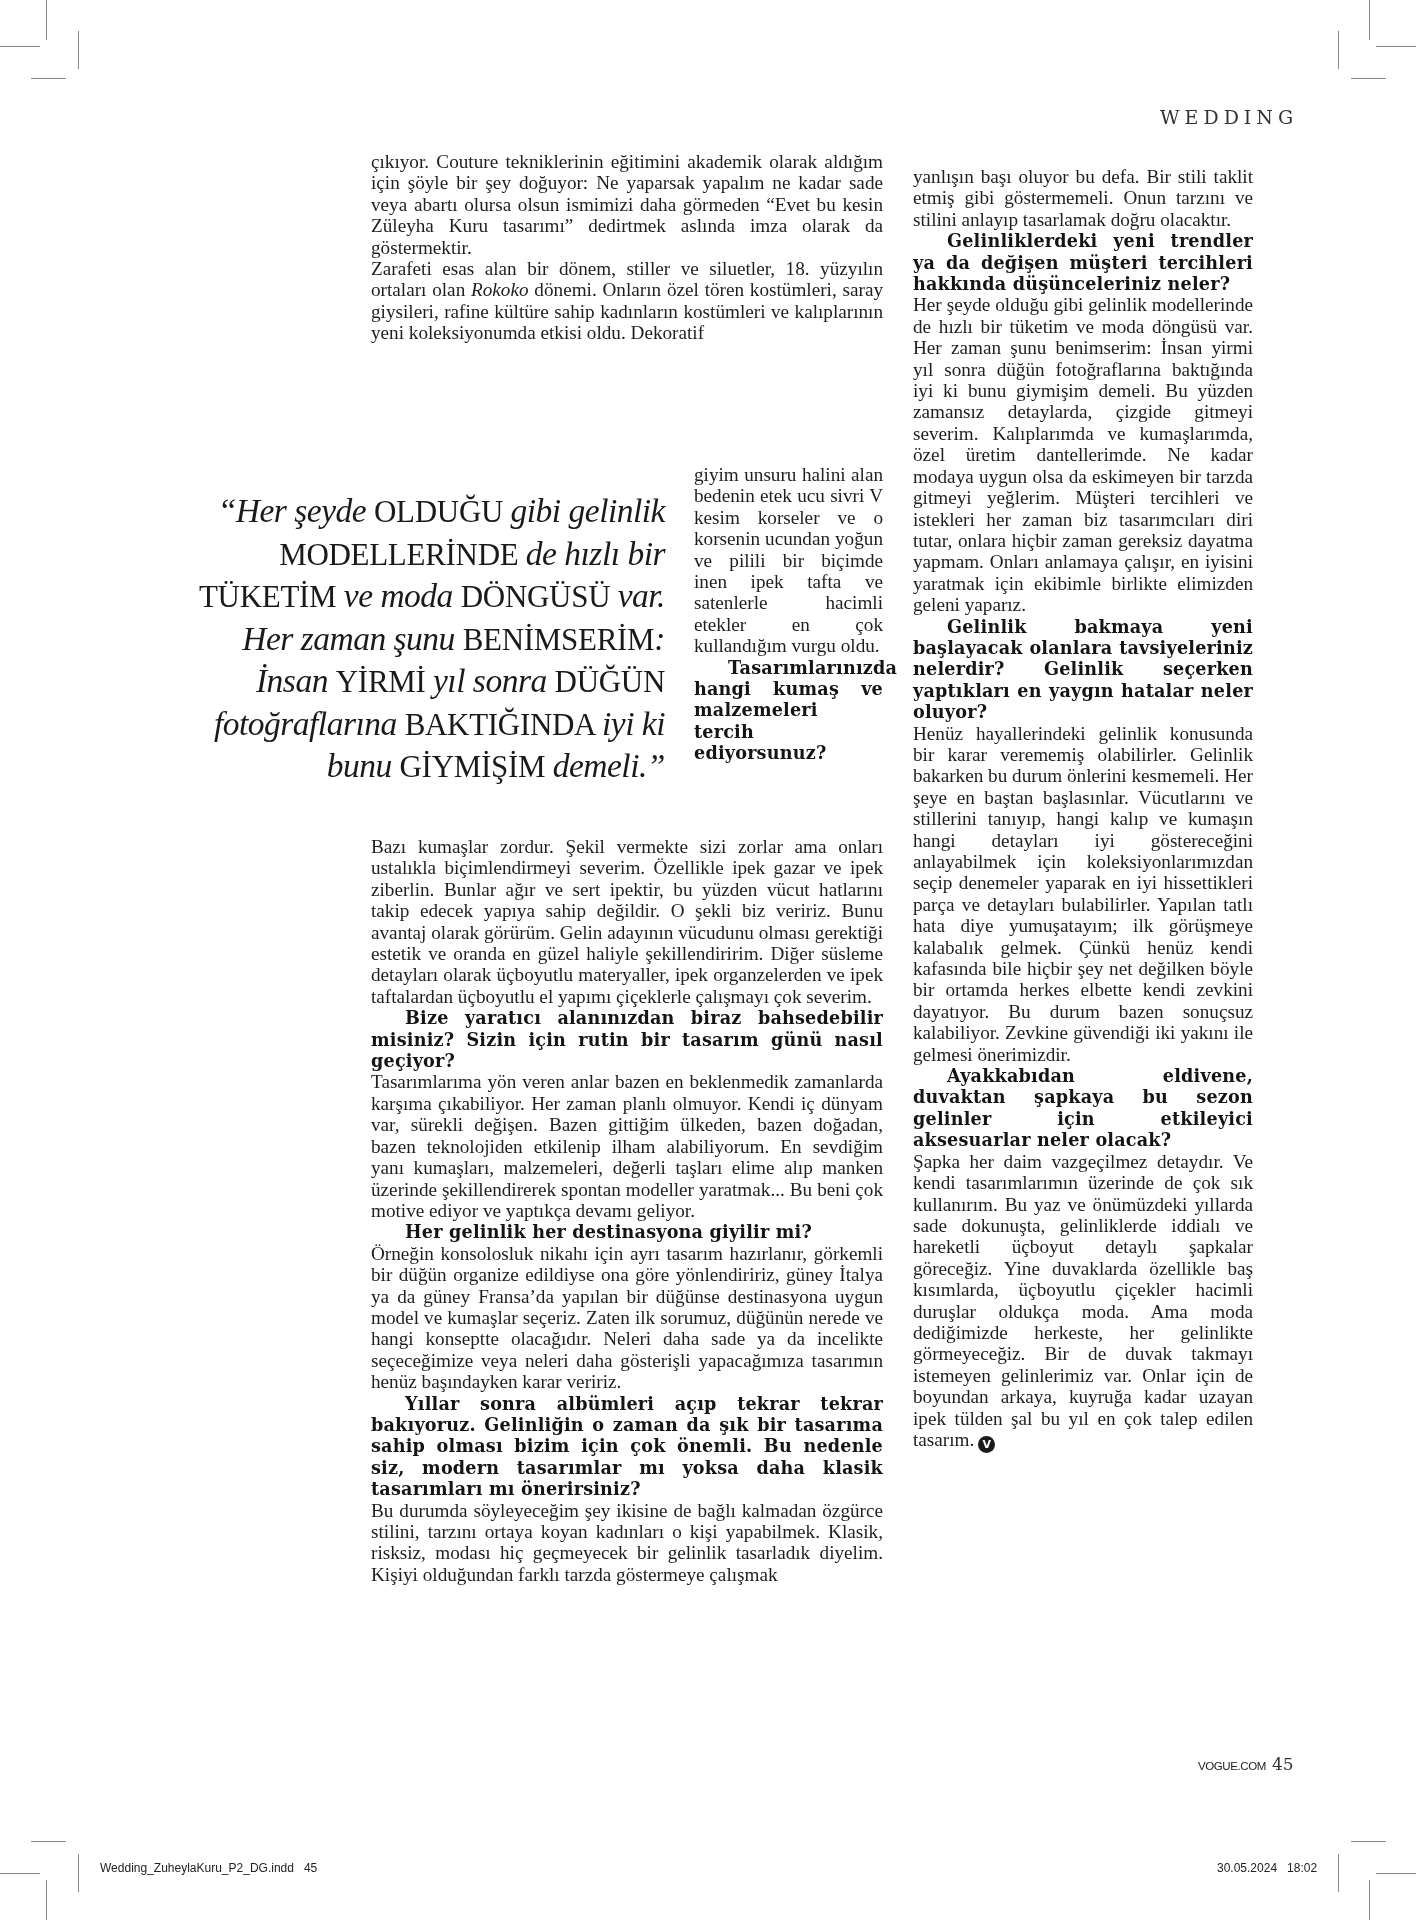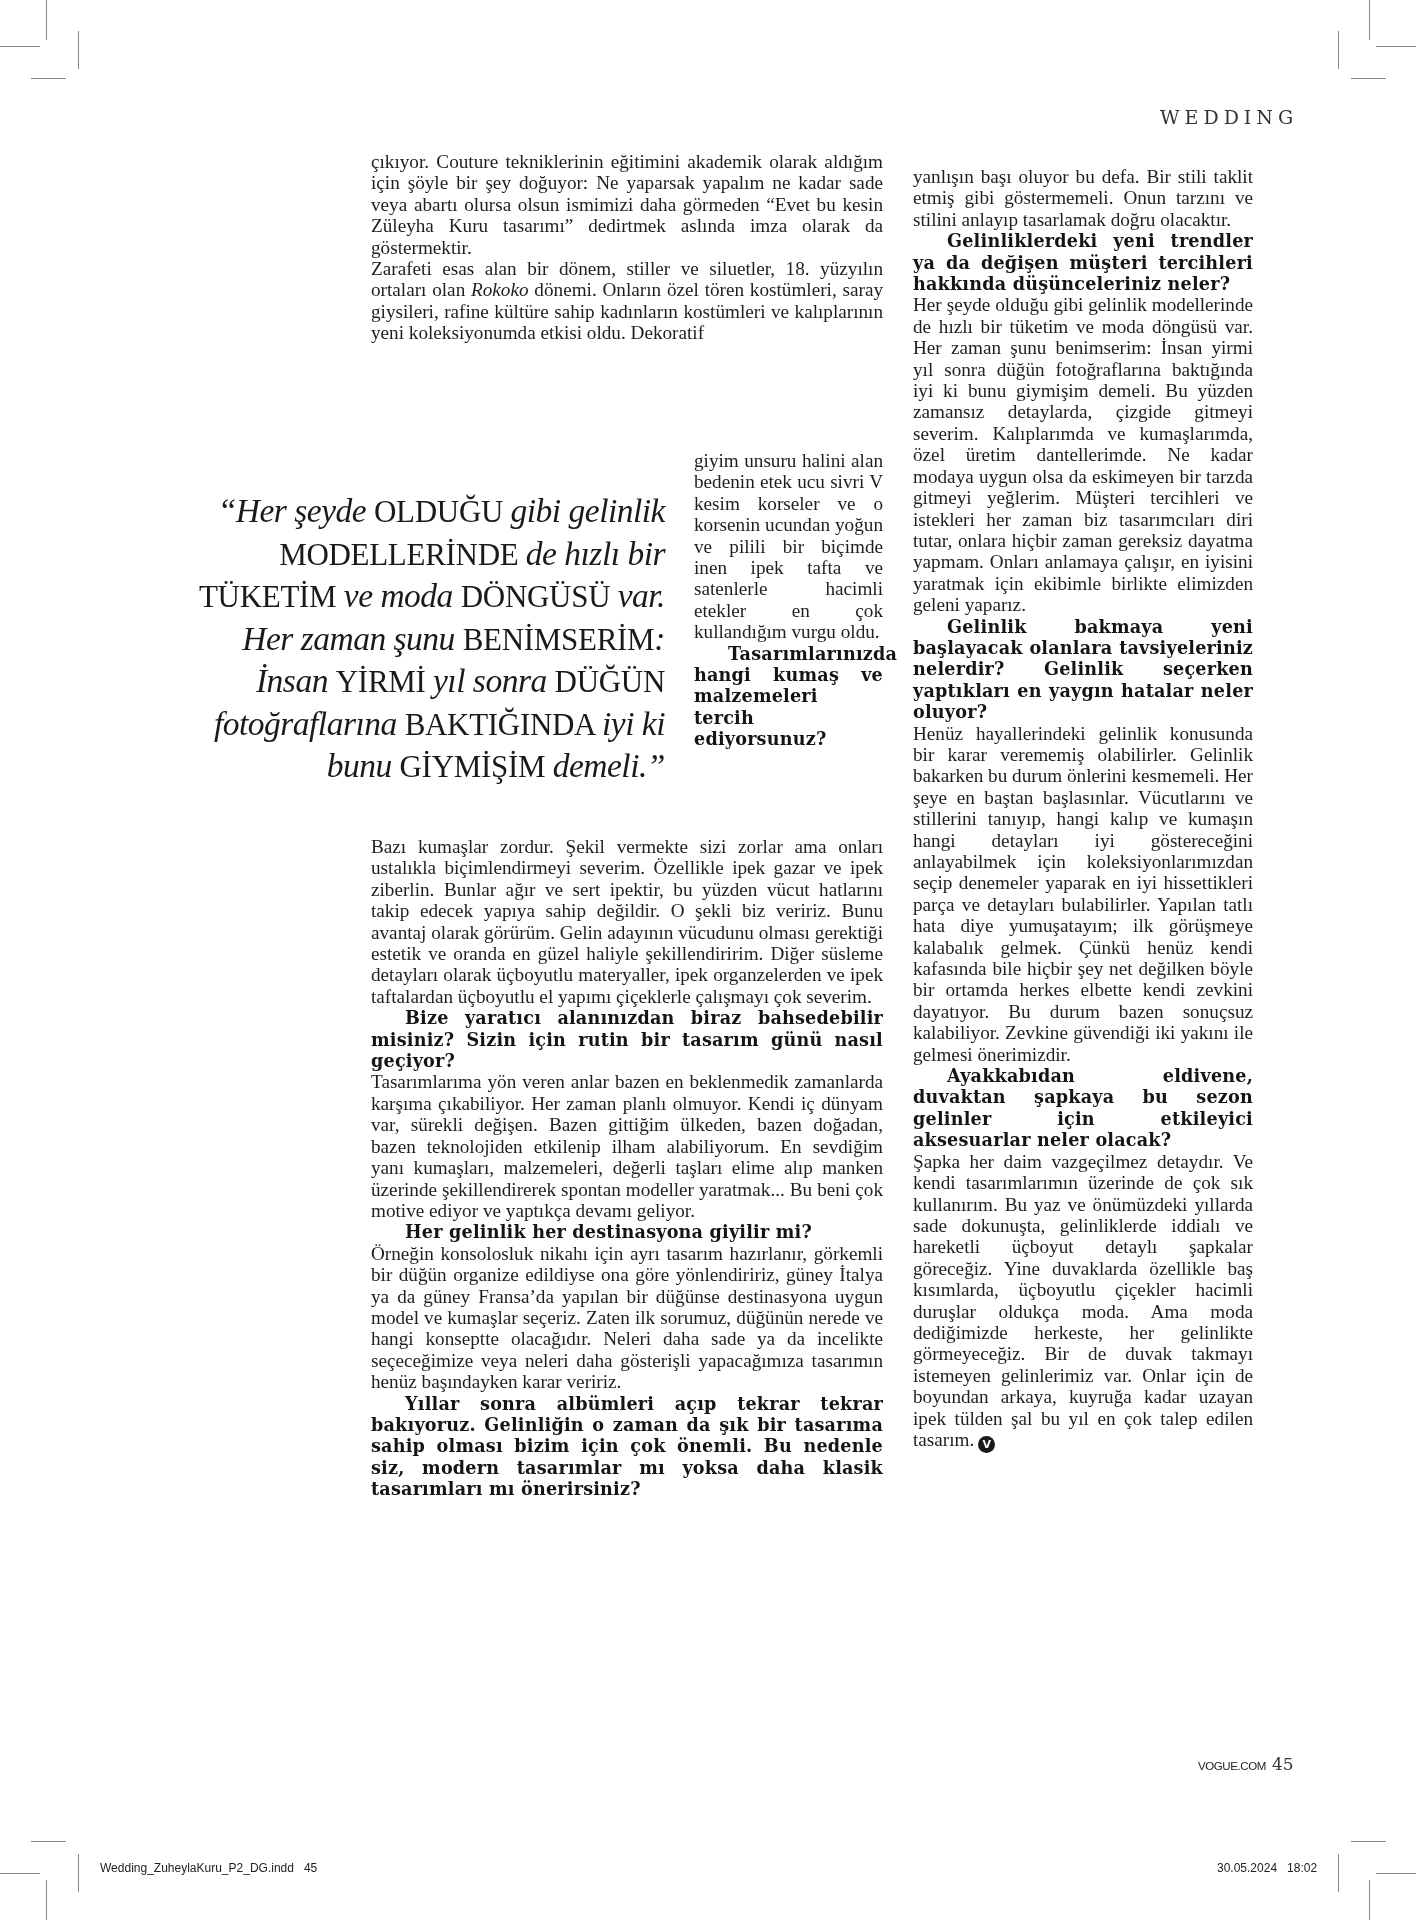--- a/index.html
+++ b/index.html
@@ -6,21 +6,21 @@
   body { width: 1416px; height: 1920px; position: relative; overflow: hidden; color: #1b1b1b; }
   .page { position: absolute; left: 0; top: 0; width: 1416px; height: 1920px; }
   .mark { position: absolute; background: #8a8a8a; }
   .mv { width: 1px; }
   .mh { height: 1px; }
   .section-label { position: absolute; left: 1160px; top: 106px; font-family: "DejaVu Serif", serif; font-size: 19px; letter-spacing: 5px; color: #333; }
   .col { position: absolute; font-family: "Liberation Serif", serif; font-size: 19.2px; line-height: 21.4px; color: #1e1e1e; text-align: justify; }
   .col p { margin: 0; }
   .col .q { font-family: "DejaVu Serif", serif; font-weight: bold; font-size: 17.6px; line-height: 21.4px; letter-spacing: 0.2px; text-indent: 34px; color: #141414; margin: 0; }
   #col-main { left: 371px; top: 151px; width: 512px; }
-  #col-narrow { left: 694px; top: 450px; width: 189px; }
+  #col-narrow { left: 694px; top: 464px; width: 189px; }
   #col-main-lower { left: 371px; top: 836px; width: 512px; }
   #col-right { left: 913px; top: 166px; width: 340px; }
   .pullquote { position: absolute; left: 185px; top: 490px; width: 480px; text-align: right; font-family: Liberation Serif, serif; font-size: 33.5px; line-height: 41.5px; color: #1a1a1a; letter-spacing: -0.5px; }
   .pullquote .it { font-style: italic; }
   .pullquote .up { font-style: normal; font-size: 31px; letter-spacing: -0.3px; }
   .endmark { display: inline-block; width: 17px; height: 17px; border-radius: 50%; background: #1a1a1a; color: #fff; font-size: 11px; line-height: 17px; text-align: center; font-family: "DejaVu Sans", sans-serif; font-weight: bold; vertical-align: -2px; margin-left: 4px; }
   .folio { position: absolute; left: 1198px; top: 1754px; }
   .folio .site { font-family: "Liberation Sans", sans-serif; font-size: 11.5px; letter-spacing: -0.4px; color: #222; }
   .folio .num { font-family: "DejaVu Serif", serif; font-size: 17px; color: #333; margin-left: 6px; }
   .slug { position: absolute; font-family: "Liberation Sans", sans-serif; font-size: 12px; color: #222; }
@@ -64,20 +64,21 @@
 
   <div class="pullquote" id="pullquote"><span class="it">“Her şeyde </span><span class="up">OLDUĞU </span><span class="it">gibi gelinlik</span><br><span class="up">MODELLERİNDE </span><span class="it">de hızlı bir</span><br><span class="up">TÜKETİM </span><span class="it">ve moda </span><span class="up">DÖNGÜSÜ </span><span class="it">var.</span><br><span class="it">Her zaman şunu </span><span class="up">BENİMSERİM</span><span class="it">:</span><br><span class="it">İnsan </span><span class="up">YİRMİ </span><span class="it">yıl sonra </span><span class="up">DÜĞÜN</span><br><span class="it">fotoğraflarına </span><span class="up">BAKTIĞINDA </span><span class="it">iyi ki</span><br><span class="it">bunu </span><span class="up">GİYMİŞİM </span><span class="it">demeli.”</span></div>
 
   <div class="col" id="col-main-lower">
     <p>Bazı kumaşlar zordur. Şekil vermekte sizi zorlar ama onları ustalıkla biçimlendirmeyi severim. Özellikle ipek gazar ve ipek ziberlin. Bunlar ağır ve sert ipektir, bu yüzden vücut hatlarını takip edecek yapıya sahip değildir. O şekli biz veririz. Bunu avantaj olarak görürüm. Gelin adayının vücudunu olması gerektiği estetik ve oranda en güzel haliyle şekillendiririm. Diğer süsleme detayları olarak üçboyutlu materyaller, ipek organzelerden ve ipek taftalardan üçboyutlu el yapımı çiçeklerle çalışmayı çok severim.</p>
     <p class="q">Bize yaratıcı alanınızdan biraz bahsedebilir misiniz? Sizin için rutin bir tasarım günü nasıl geçiyor?</p>
     <p>Tasarımlarıma yön veren anlar bazen en beklenmedik zamanlarda karşıma çıkabiliyor. Her zaman planlı olmuyor. Kendi iç dünyam var, sürekli değişen. Bazen gittiğim ülkeden, bazen doğadan, bazen teknolojiden etkilenip ilham alabiliyorum. En sevdiğim yanı kumaşları, malzemeleri, değerli taşları elime alıp manken üzerinde şekillendirerek spontan modeller yaratmak... Bu beni çok motive ediyor ve yaptıkça devamı geliyor.</p>
     <p class="q">Her gelinlik her destinasyona giyilir mi?</p>
     <p>Örneğin konsolosluk nikahı için ayrı tasarım hazırlanır, görkemli bir düğün organize edildiyse ona göre yönlendiririz, güney İtalya ya da güney Fransa’da yapılan bir düğünse destinasyona uygun model ve kumaşlar seçeriz. Zaten ilk sorumuz, düğünün nerede ve hangi konseptte olacağıdır. Neleri daha sade ya da incelikte seçeceğimize veya neleri daha gösterişli yapacağımıza tasarımın henüz başındayken karar veririz.</p>
     <p class="q">Yıllar sonra albümleri açıp tekrar tekrar bakıyoruz. Gelinliğin o zaman da şık bir tasarıma sahip olması bizim için çok önemli. Bu nedenle siz, modern tasarımlar mı yoksa daha klasik tasarımları mı önerirsiniz?</p>
+    <p>Bu durumda söyleyeceğim şey ikisine de bağlı kalmadan özgürce stilini, tarzını ortaya koyan kadınları o kişi yapabilmek. Klasik, risksiz, modası hiç geçmeyecek bir gelinlik tasarladık diyelim. Kişiyi olduğundan farklı tarzda göstermeye çalışmak</p>
   </div>
 
   <div class="col" id="col-right">
     <p>yanlışın başı oluyor bu defa. Bir stili taklit etmiş gibi göstermemeli. Onun tarzını ve stilini anlayıp tasarlamak doğru olacaktır.</p>
     <p class="q">Gelinliklerdeki yeni trendler ya da değişen müşteri tercihleri hakkında düşünceleriniz neler?</p>
     <p>Her şeyde olduğu gibi gelinlik modellerinde de hızlı bir tüketim ve moda döngüsü var. Her zaman şunu benimserim: İnsan yirmi yıl sonra düğün fotoğraflarına baktığında iyi ki bunu giymişim demeli. Bu yüzden zamansız detaylarda, çizgide gitmeyi severim. Kalıplarımda ve kumaşlarımda, özel üretim dantellerimde. Ne kadar modaya uygun olsa da eskimeyen bir tarzda gitmeyi yeğlerim. Müşteri tercihleri ve istekleri her zaman biz tasarımcıları diri tutar, onlara hiçbir zaman gereksiz dayatma yapmam. Onları anlamaya çalışır, en iyisini yaratmak için ekibimle birlikte elimizden geleni yaparız.</p>
     <p class="q">Gelinlik bakmaya yeni başlayacak olanlara tavsiyeleriniz nelerdir? Gelinlik seçerken yaptıkları en yaygın hatalar neler oluyor?</p>
     <p>Henüz hayallerindeki gelinlik konusunda bir karar verememiş olabilirler. Gelinlik bakarken bu durum önlerini kesmemeli. Her şeye en baştan başlasınlar. Vücutlarını ve stillerini tanıyıp, hangi kalıp ve kumaşın hangi detayları iyi göstereceğini anlayabilmek için koleksiyonlarımızdan seçip denemeler yaparak en iyi hissettikleri parça ve detayları bulabilirler. Yapılan tatlı hata diye yumuşatayım; ilk görüşmeye kalabalık gelmek. Çünkü henüz kendi kafasında bile hiçbir şey net değilken böyle bir ortamda herkes elbette kendi zevkini dayatıyor. Bu durum bazen sonuçsuz kalabiliyor. Zevkine güvendiği iki yakını ile gelmesi önerimizdir.</p>
     <p class="q">Ayakkabıdan eldivene, duvaktan şapkaya bu sezon gelinler için etkileyici aksesuarlar neler olacak?</p>
     <p><span>Şapka her daim vazgeçilmez detaydır. Ve kendi tasarımlarımın üzerinde de çok sık kullanırım. Bu yaz ve önümüzdeki yıllarda sade dokunuşta, gelinliklerde iddialı ve hareketli üçboyut detaylı şapkalar göreceğiz. Yine duvaklarda özellikle baş kısımlarda, üçboyutlu çiçekler hacimli duruşlar oldukça moda. Ama moda dediğimizde herkeste, her gelinlikte görmeyeceğiz. Bir de duvak takmayı istemeyen gelinlerimiz var. Onlar için de boyundan arkaya, kuyruğa kadar uzayan ipek tülden şal bu yıl en çok talep edilen tasarım.</span><span class="endmark">V</span></p>

